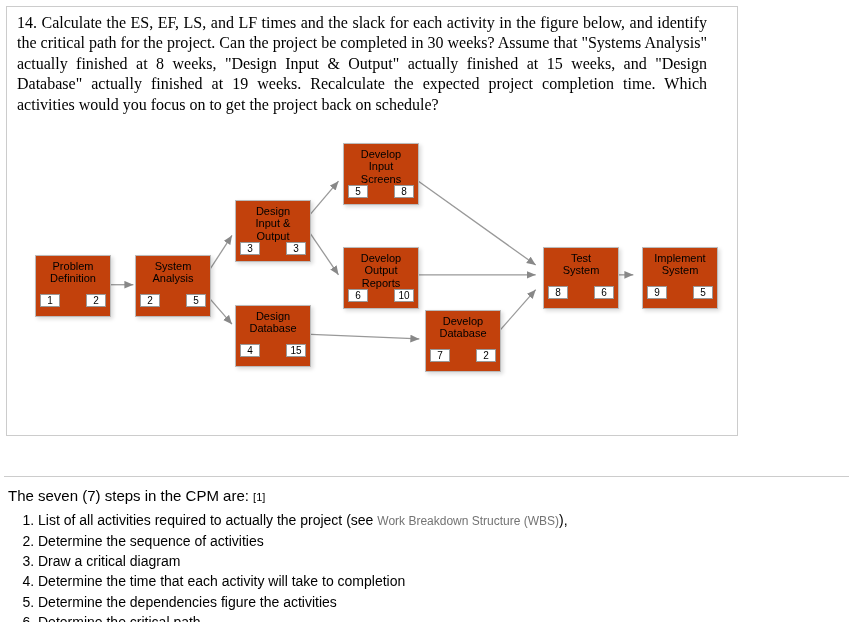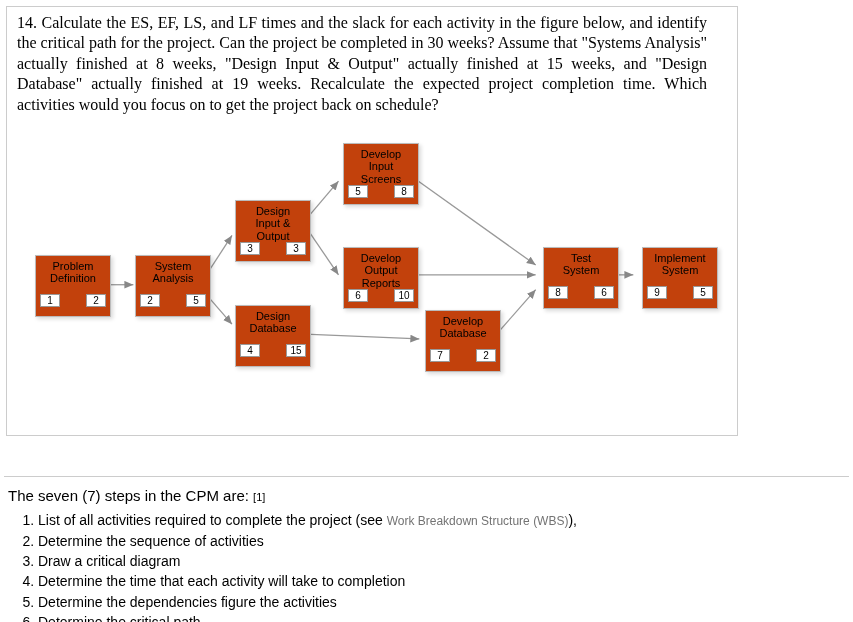--- a/index.html
+++ b/index.html
@@ -200,21 +200,21 @@
 
 <hr class="divider">
 
 <div class="answer-intro">
   <span>The seven (7) steps in the CPM are:</span>
   <span class="cite">[1]</span>
 </div>
 
 <ol class="steps">
   <li>
-    <span>List of all activities required to complete the project (see </span><span class="smalllink">Work Breakdown Structure (WBS)</span><span>),</span>
+    <span>List of all activities required to actually the project (see </span><span class="smalllink">Work Breakdown Structure (WBS)</span><span>),</span>
   </li>
   <li>Determine the sequence of activities</li>
   <li>Draw a critical diagram</li>
   <li>Determine the time that each activity will take to completion</li>
   <li>Determine the dependencies figure the activities</li>
   <li>Determine the critical path</li>
 
 </ol>
 
 </body></html>

